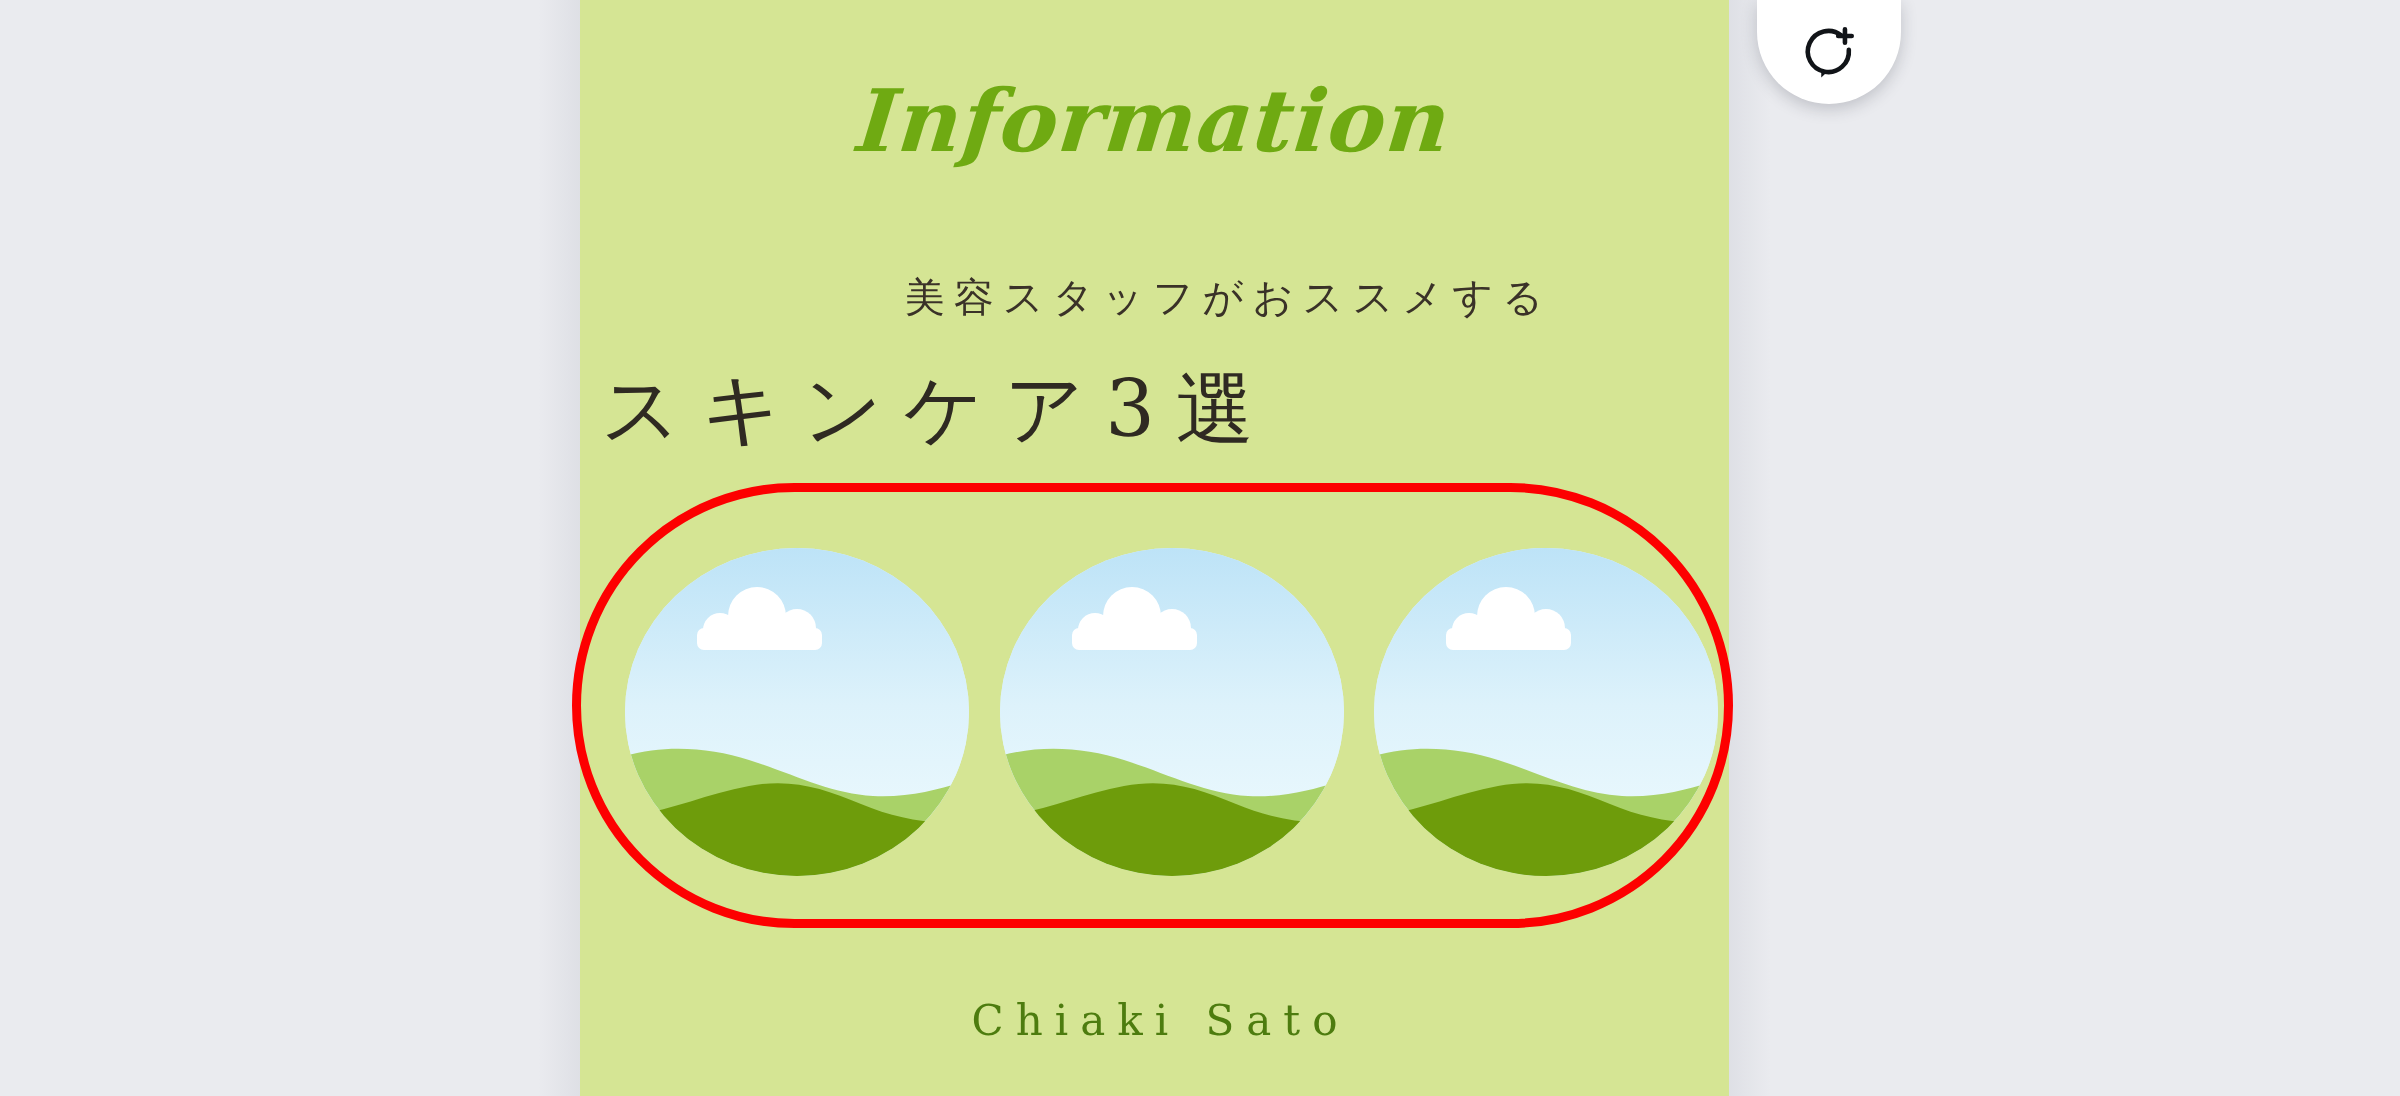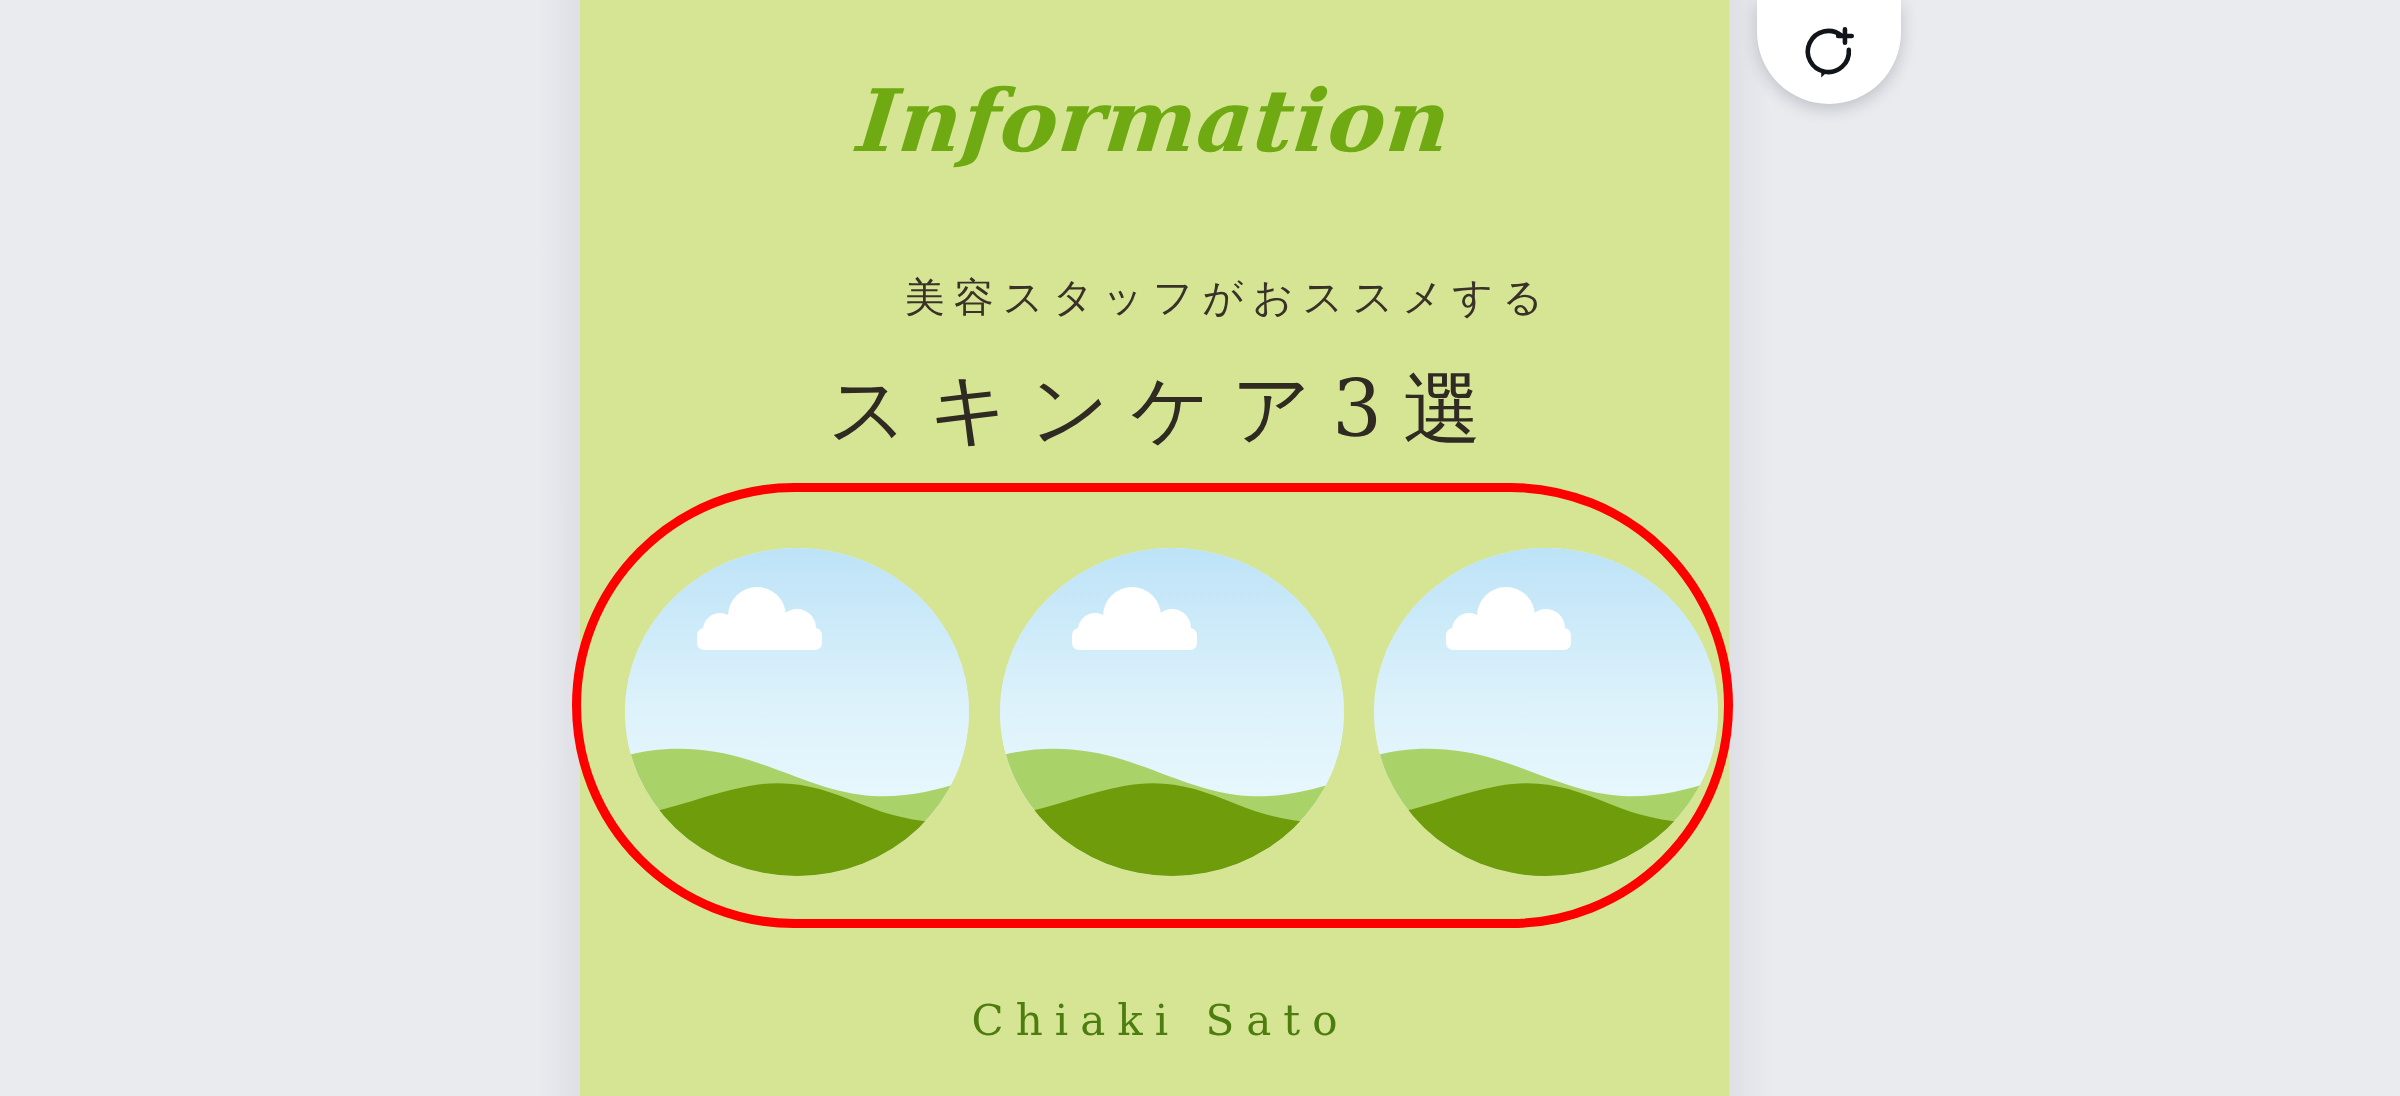--- a/index.html
+++ b/index.html
@@ -84,21 +84,21 @@
     text-indent: 9px;
     color: #3a3228;
   }
 
   
   .main-line {
     position: absolute;
     left: 0;
     top: 368px;
     width: 1149px;
-    text-align: center;
+    text-align: left;
     font-family: "DejaVu Serif", serif;
     font-size: 78px;
     line-height: 1.06;
     letter-spacing: 21px;
     text-indent: 21px;
     color: #2f2a22;
   }
 
   
   .photo-row {

